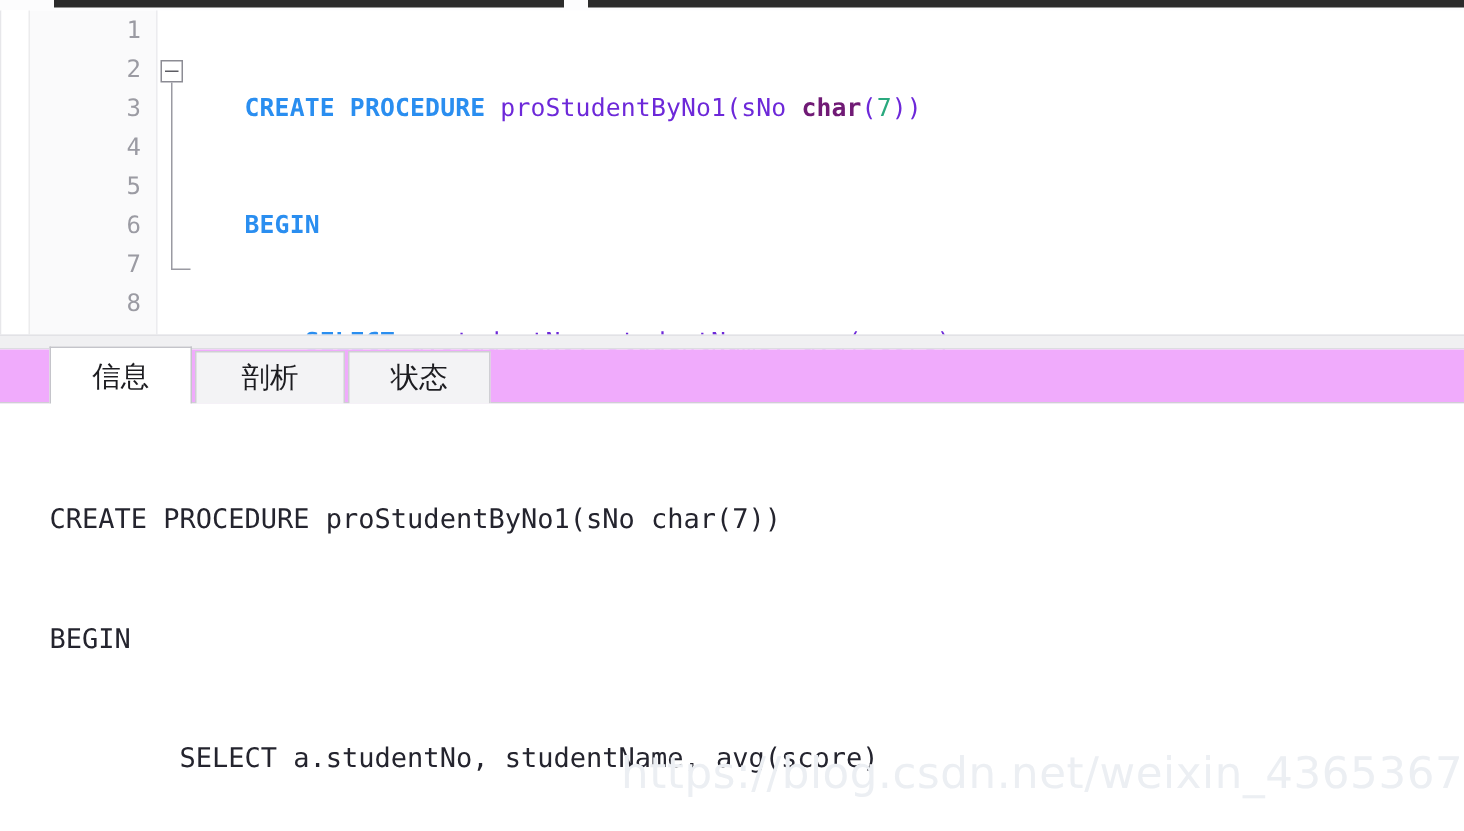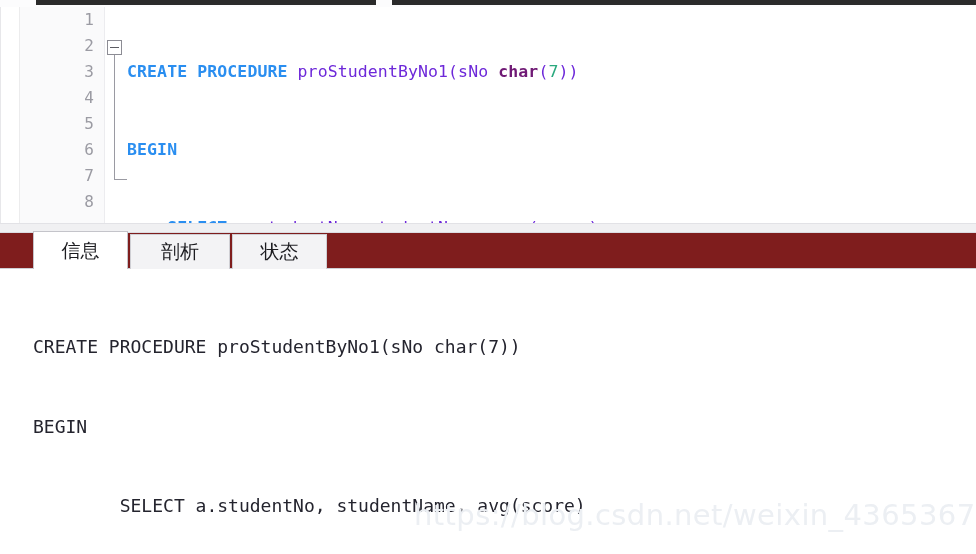--- a/index.html
+++ b/index.html
@@ -118,21 +118,21 @@
     right: 0;
     height: 100%;
     font-family: "DejaVu Sans Mono", monospace;
     font-size: 16.5px;
     line-height: 26px;
     color: #2e2e38;
     white-space: pre;
     letter-spacing: 0.1px;
   }
   .code .row { height: 26px; }
-  .kw   { color: #2a8ef0; font-weight: bold; }
+  .kw   { color: #2a8ef0; font-weight: bold; margin-left: 36px; }
   .kw2  { color: #701a75; font-weight: bold; }
   .num  { color: #2aa97e; }
   .plain{ color: #6d28d9; }
 
   
   .splitter {
     position: absolute;
     top: 223px; left: 0;
     width: 976px; height: 10px;
     background: #f0f0f2;
@@ -154,21 +154,21 @@
     position: absolute;
     top: 233px; left: 0;
     width: 976px;
     height: 321px;
     background: #ffffff;
   }
   .tabstrip {
     position: absolute;
     top: 0; left: 0;
     width: 976px; height: 36px;
-    background: #7f1d1d;
+    background: #f0abfc;
   }
   .tabstrip .tabline {
     position: absolute;
     left: 0; bottom: 0;
     width: 976px; height: 1px;
     background: #cfcfd4;
   }
   .tab {
     position: absolute;
     bottom: 0;

